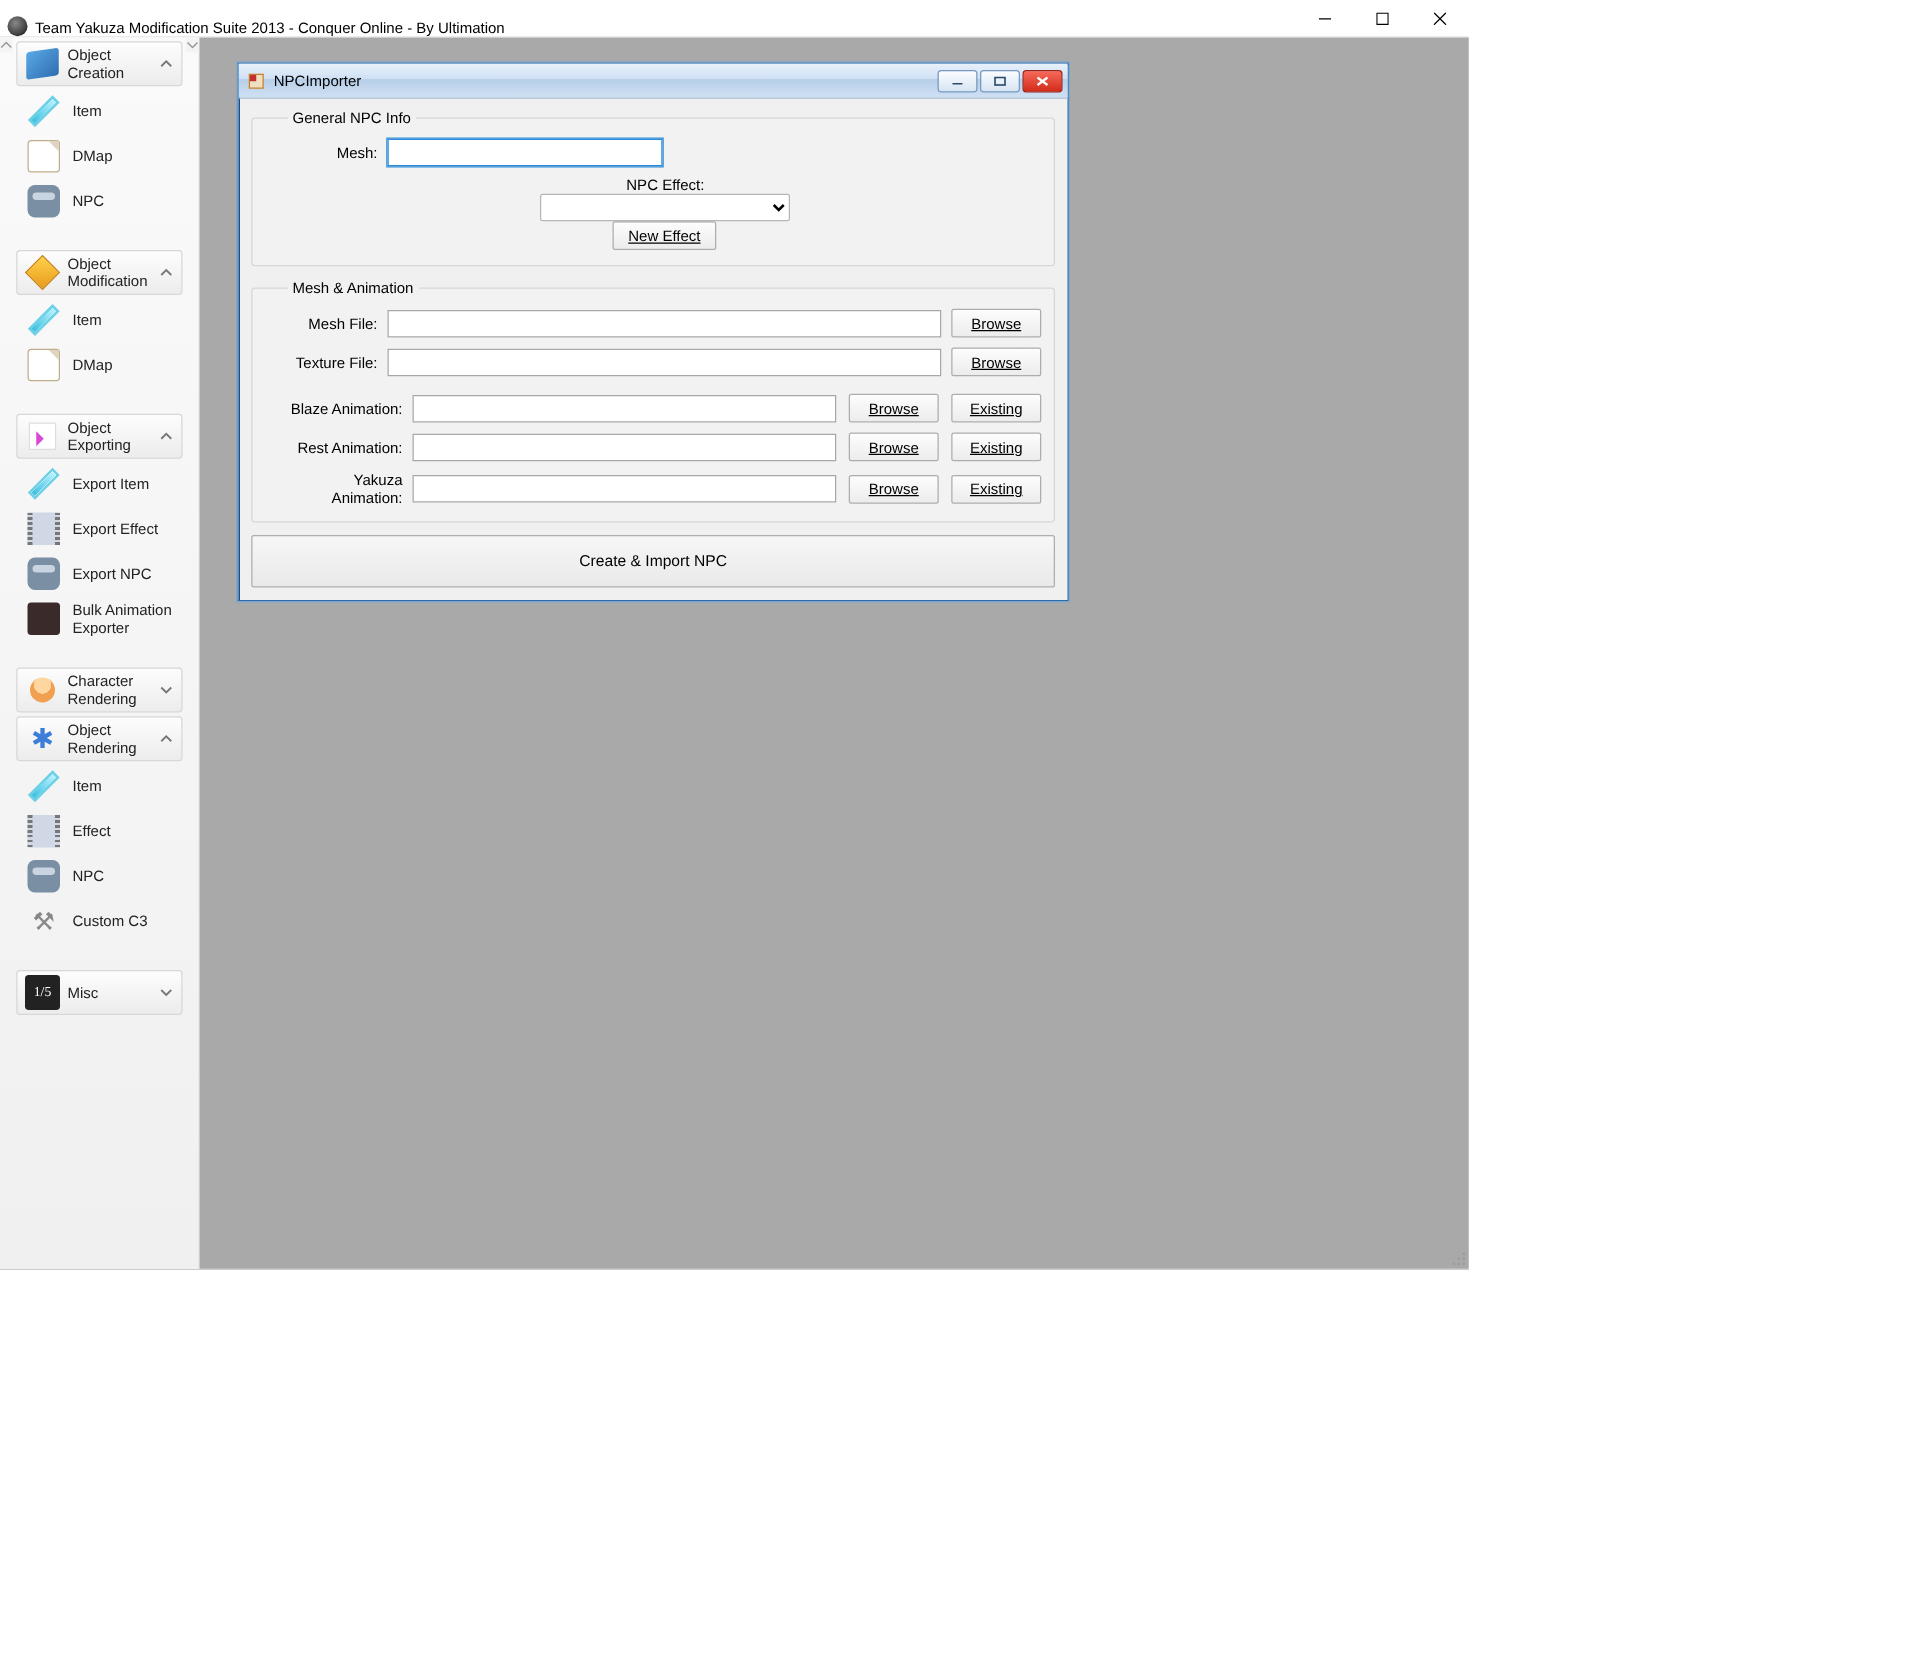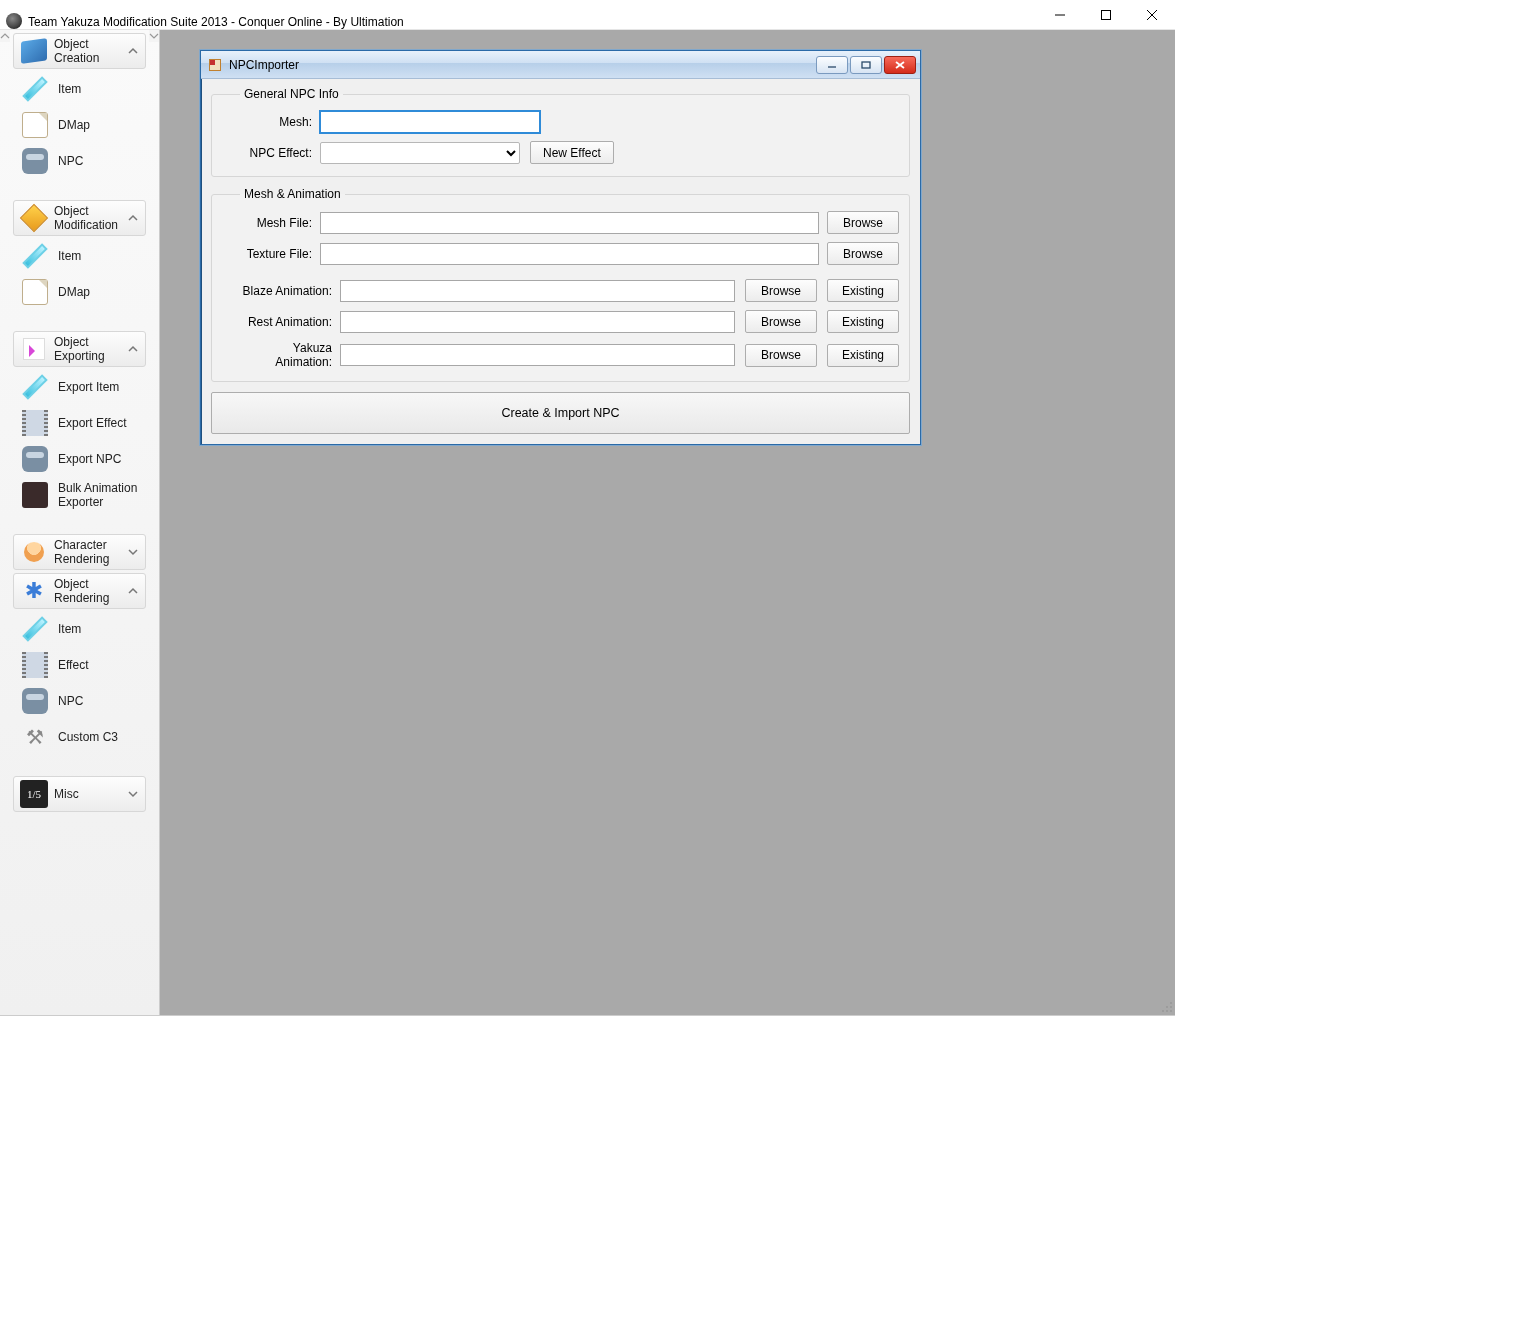--- a/index.html
+++ b/index.html
@@ -160,23 +160,23 @@
   
   .mdi-area {
     flex: 1;
     background: #a9a9a9;
     position: relative;
   }
 
   
   .dialog {
     position: absolute;
-    left: 40px;
+    left: 30px;
     top: 20px;
-    width: 721px;
+    width: 665px;
     background: #f0f0f0;
     border: 1px solid #2b6aa7;
     box-shadow: 1px 1px 0 #1f4f7e inset, 0 0 0 1px #7fa7cc;
   }
   .dlg-titlebar {
     height: 28px;
     background: linear-gradient(to bottom, #e8f1fb, #cfe0f3 45%, #b7cfe9 46%, #cfe0f3);
     display: flex;
     align-items: center;
     padding: 0 4px 0 6px;
@@ -238,20 +238,21 @@
   select.sel { border-color:#b7b7b7; border-radius:2px; }
   button.btn {
     height: 23px;
     padding: 0 12px;
     font-size: 12px;
     border: 1px solid #adadad;
     background: linear-gradient(to bottom,#fdfdfd,#ececec);
     font-family: inherit;
     cursor: default;
     border-radius: 2px;
+    text-decoration: underline;
   }
   button.big-btn {
     width: 100%;
     height: 42px;
     border: 1px solid #adadad;
     background: linear-gradient(to bottom,#f7f7f7,#e9e9e9);
     font-size: 12.5px;
     border-radius: 2px;
     cursor: default;
   }
@@ -498,21 +499,21 @@
 
           
           <fieldset class="group">
             <legend>General NPC Info</legend>
 
             <div class="form-row">
               <div class="form-label narrow">Mesh:</div>
               <input class="txt focused" style="width: 220px;" type="text" value="">
             </div>
 
-            <div class="form-row" style="margin-bottom:0;">
+            <div class="form-row" style="margin-bottom:0;flex-direction:column;">
               <div class="form-label narrow">NPC Effect:</div>
               <select class="sel" style="width:200px"></select>
               <span style="width:10px"></span>
               <button class="btn" type="button">New Effect</button>
             </div>
           </fieldset>
 
           
           <fieldset class="group">
             <legend>Mesh &amp; Animation</legend>

